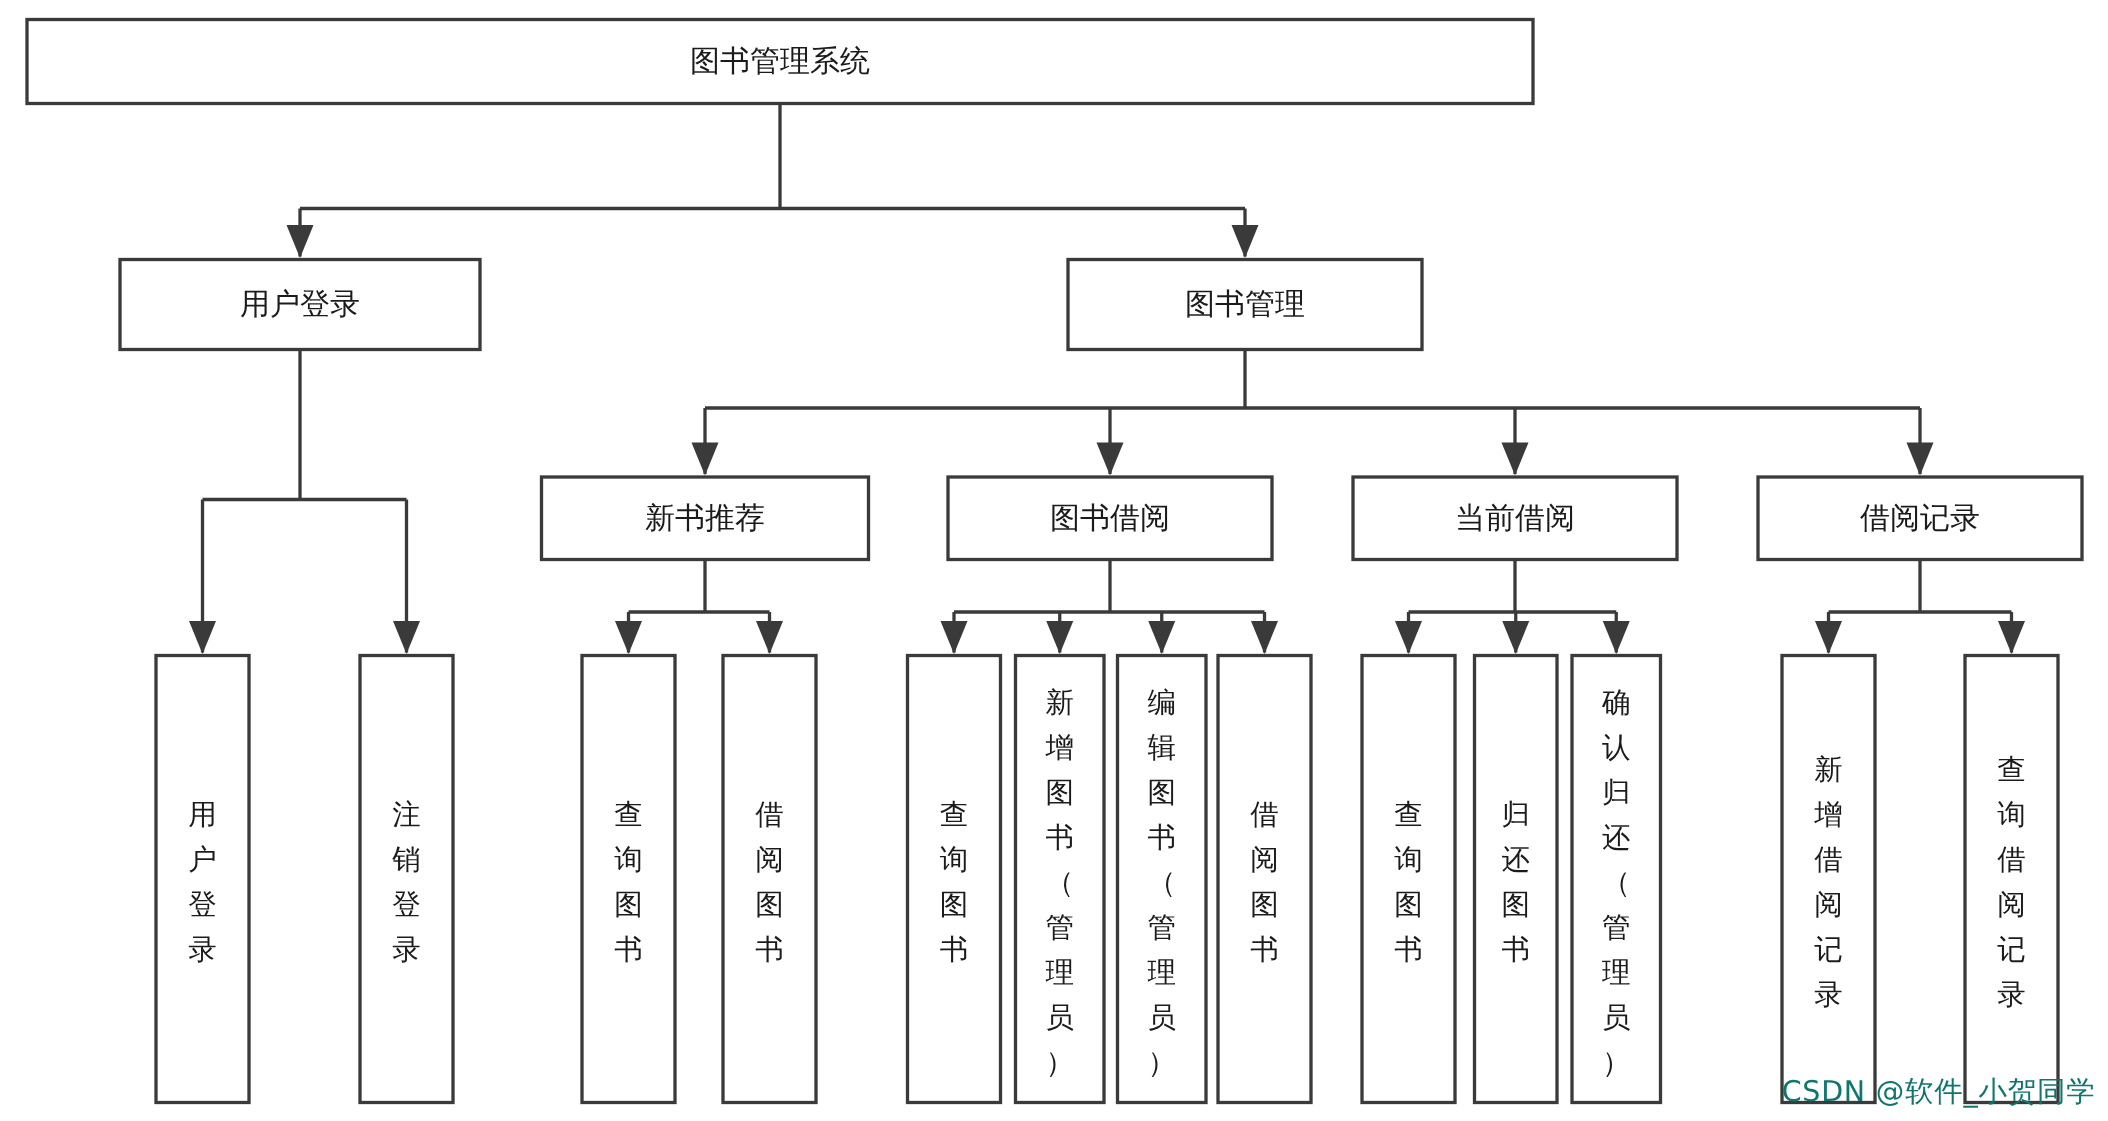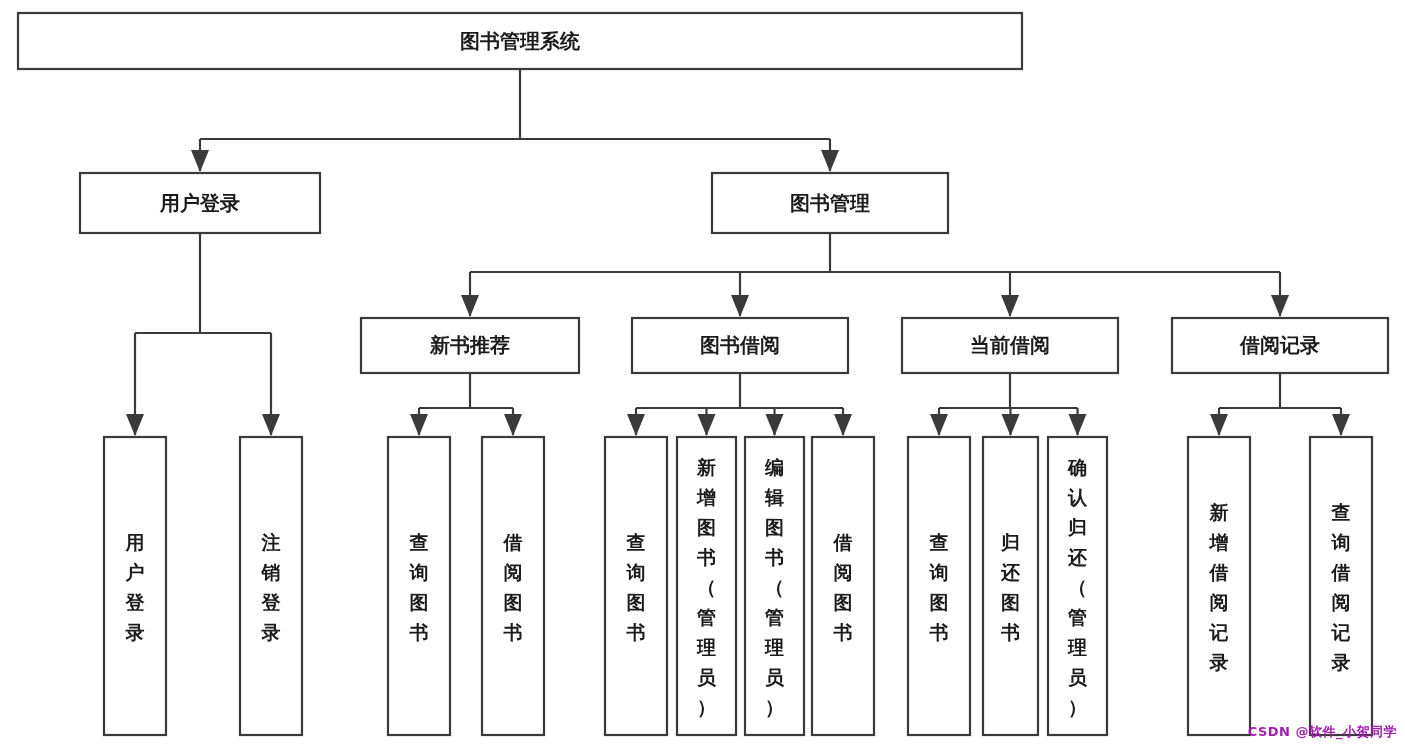--- a/index.html
+++ b/index.html
@@ -12,21 +12,20 @@
     font-family: "DejaVu Sans", "Liberation Sans", sans-serif;
     width: 1405px;
     height: 747px;
     overflow: hidden;
   }
   #diagram-root {
     position: relative;
     width: 1405px;
     height: 747px;
     background: #ffffff;
-    font-weight: bold;
   }
   svg.diagram-canvas {
     position: absolute;
     top: 0;
     left: 0;
     width: 1405px;
     height: 747px;
     display: block;
   }
   .node-box {
@@ -55,22 +54,22 @@
     font-family: "DejaVu Sans", "Liberation Sans", sans-serif;
     font-size: 19px;
     fill: #1b1b1b;
     text-anchor: middle;
   }
   .watermark-text {
     position: absolute;
     right: 8px;
     bottom: 6px;
     font-family: "DejaVu Sans", "Liberation Sans", sans-serif;
-    font-size: 13px;
-    color: #a21caf;
+    font-size: 19px;
+    color: #0f766e;
     white-space: nowrap;
     letter-spacing: 0.5px;
     user-select: none;
   }
 </style>
 </head>
 <body>
 
 <div id="diagram-root">
   <svg class="diagram-canvas" viewBox="0 0 1405 747">

